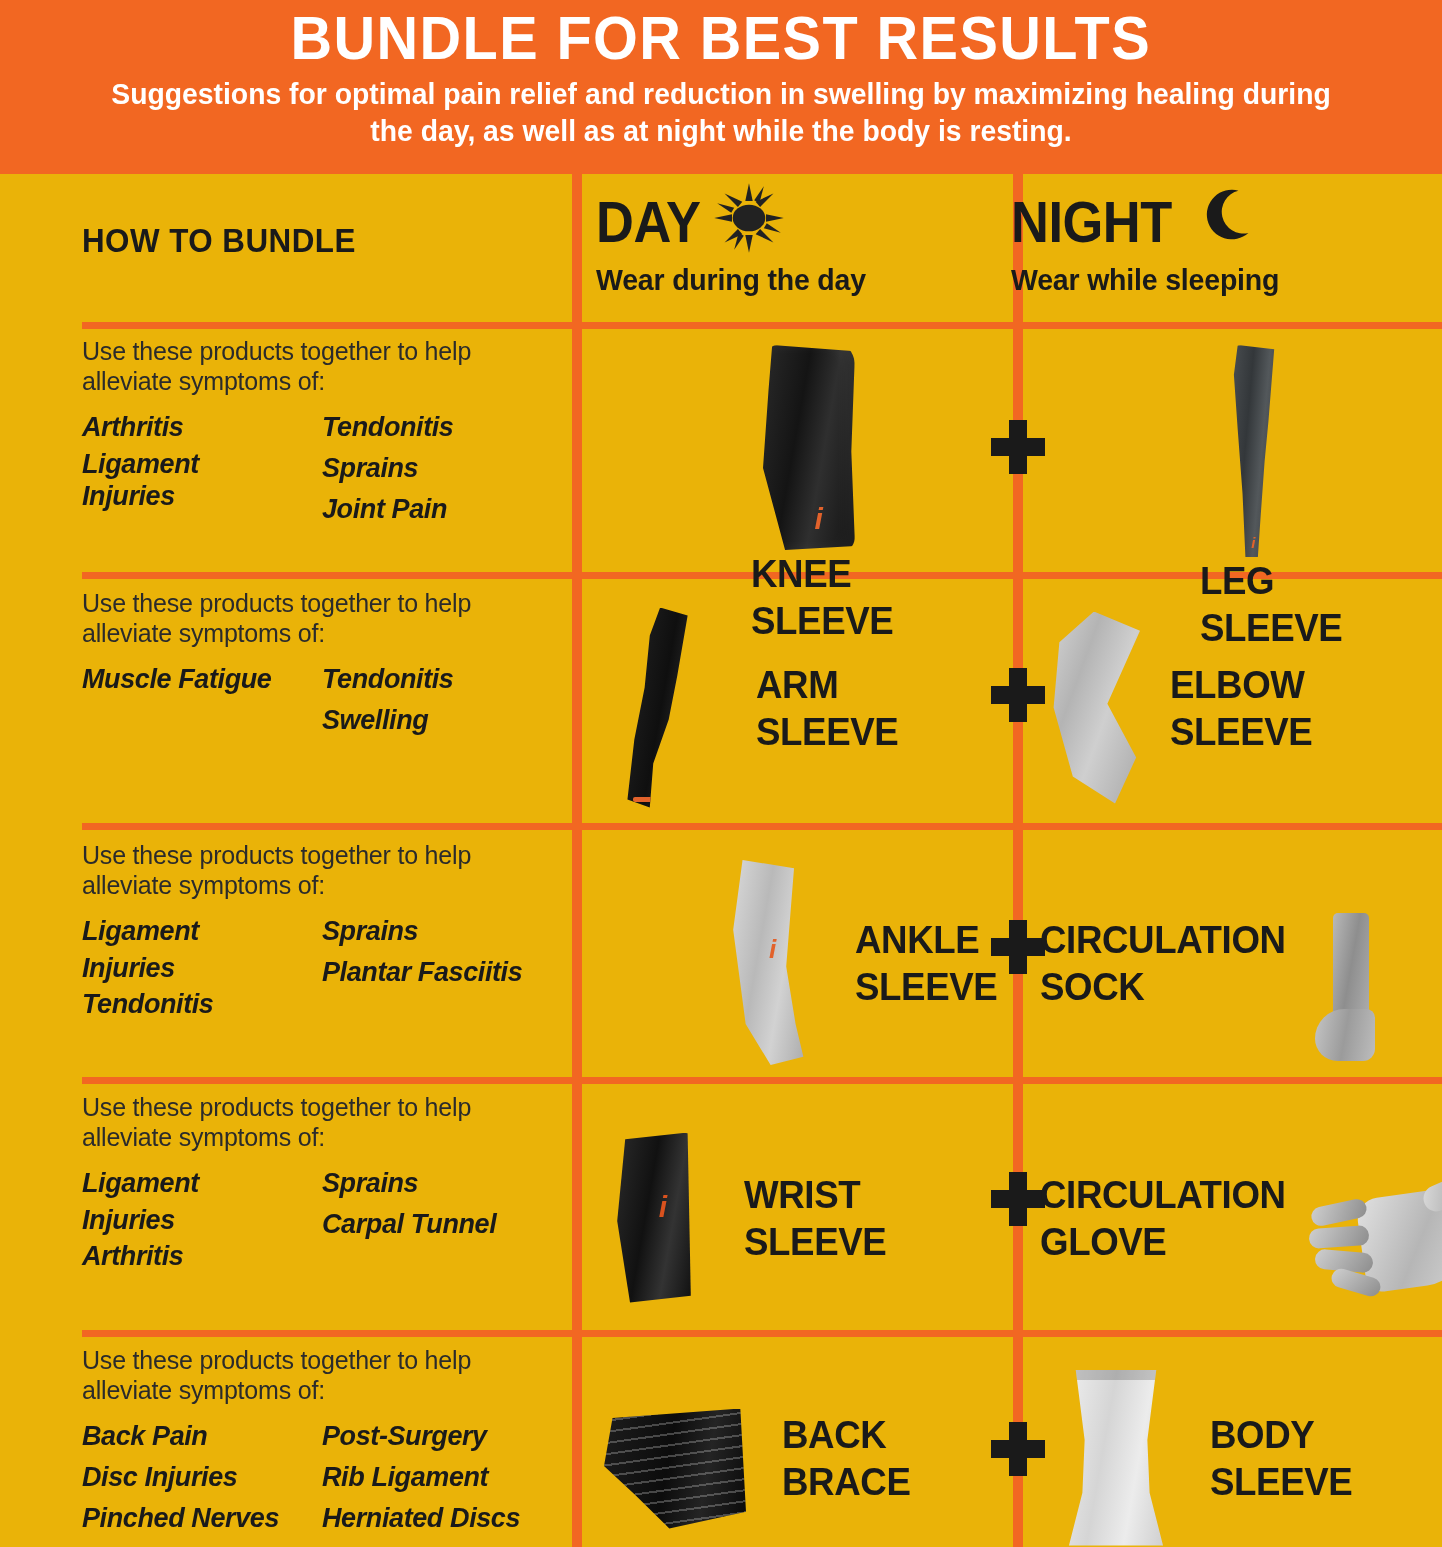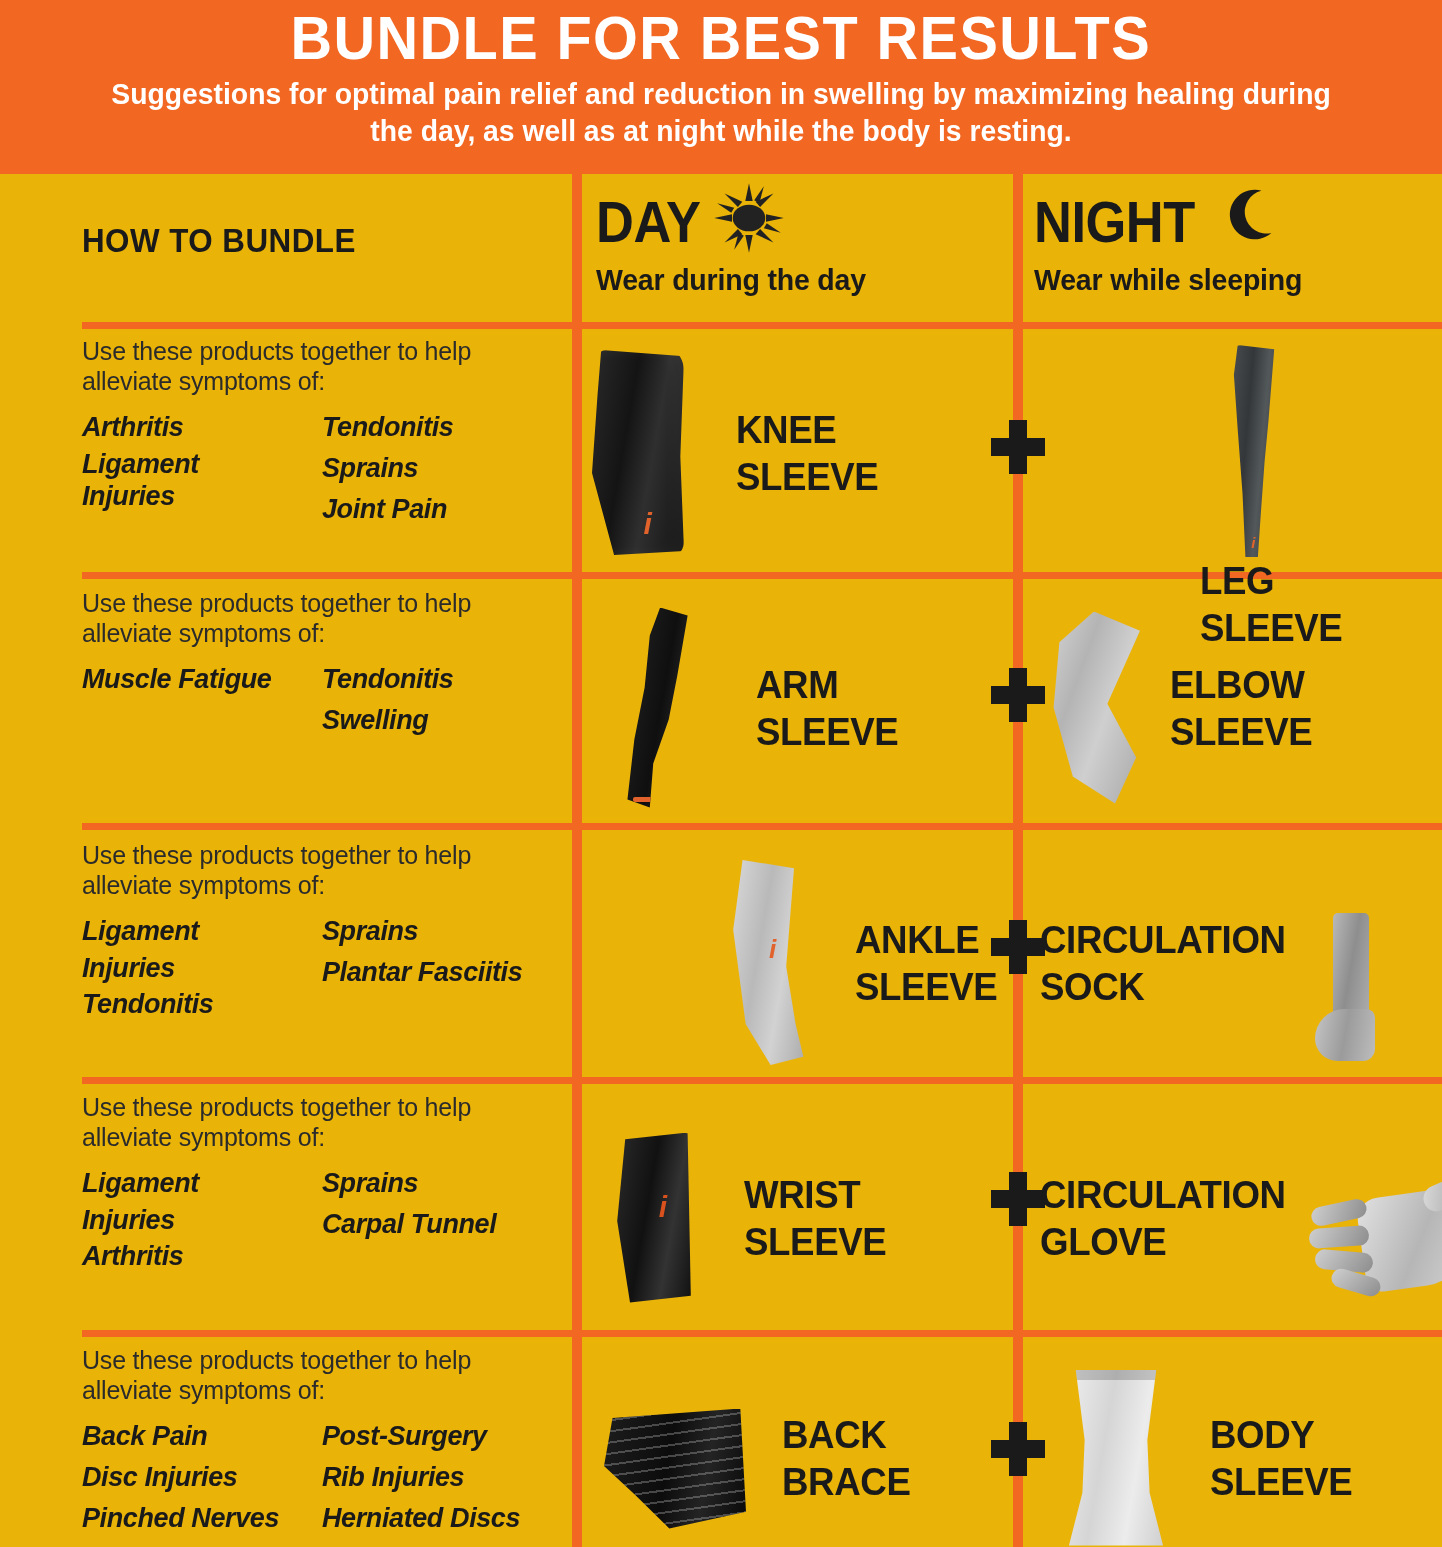--- a/index.html
+++ b/index.html
@@ -79,21 +79,21 @@
     font-family: "Liberation Sans Narrow", "Liberation Sans", sans-serif;
     transform: scaleX(0.95);
     transform-origin: left center;
   }
 
   .col-head {
     position: absolute;
     top: 188px;
   }
   #col-head-day   { left: 596px; width: 400px; }
-  #col-head-night { left: 1034px; width: 400px; }
+  #col-head-night { left: 1011px; width: 400px; }
 
   .col-head-top {
     display: flex;
     align-items: center;
     height: 68px;
   }
   .col-head-big {
     font-size: 57px;
     font-weight: bold;
     letter-spacing: -0.5px;
@@ -395,21 +395,21 @@
         <div class="sym-item tight">Injuries</div>
       </div>
       <div class="sym-col right">
         <div class="sym-item">Tendonitis</div>
         <div class="sym-item">Sprains</div>
         <div class="sym-item">Joint Pain</div>
       </div>
     </div>
   </div>
 
-  <div class="prod-cell" style="left:576px; top:345px; width:410px; height:215px;">
+  <div class="prod-cell" style="left:596px; top:345px; width:410px; height:215px;flex-direction:column;">
     <div class="prod-img" style="margin-left:16px;">
         <div class="knee-sleeve"></div>
       </div>
     <div class="prod-label" style="margin-left:52px;">
       <div>KNEE</div>
       <div>SLEEVE</div>
     </div>
   </div>
 
   <div class="plus" style="top:420px;"></div>
@@ -546,21 +546,21 @@
   <div class="sym-cell" style="top:1345px;">
     <div class="sym-intro">Use these products together to help alleviate symptoms of:</div>
     <div class="sym-cols">
       <div class="sym-col">
         <div class="sym-item">Back Pain</div>
         <div class="sym-item">Disc Injuries</div>
         <div class="sym-item">Pinched Nerves</div>
       </div>
       <div class="sym-col right">
         <div class="sym-item">Post-Surgery</div>
-        <div class="sym-item">Rib Injuries</div>
+        <div class="sym-item">Rib Ligament</div>
         <div class="sym-item">Herniated Discs</div>
       </div>
     </div>
   </div>
 
   <div class="prod-cell" style="left:596px; top:1370px; width:410px; height:175px;">
     <div class="prod-img" style="margin-left:8px; margin-top:22px;">
         <div class="back-brace"></div>
       </div>
     <div class="prod-label" style="margin-left:36px;">

